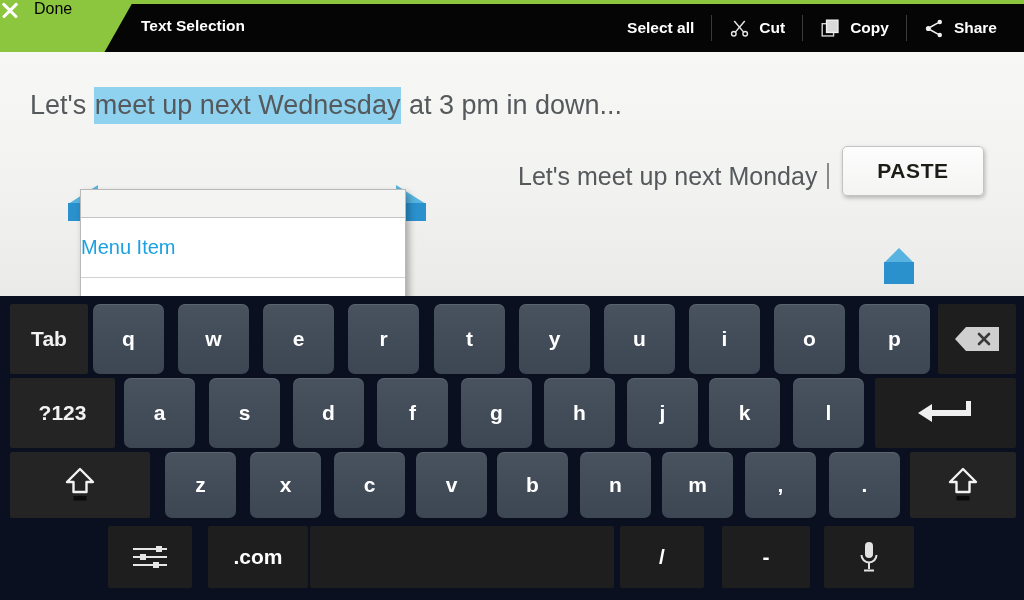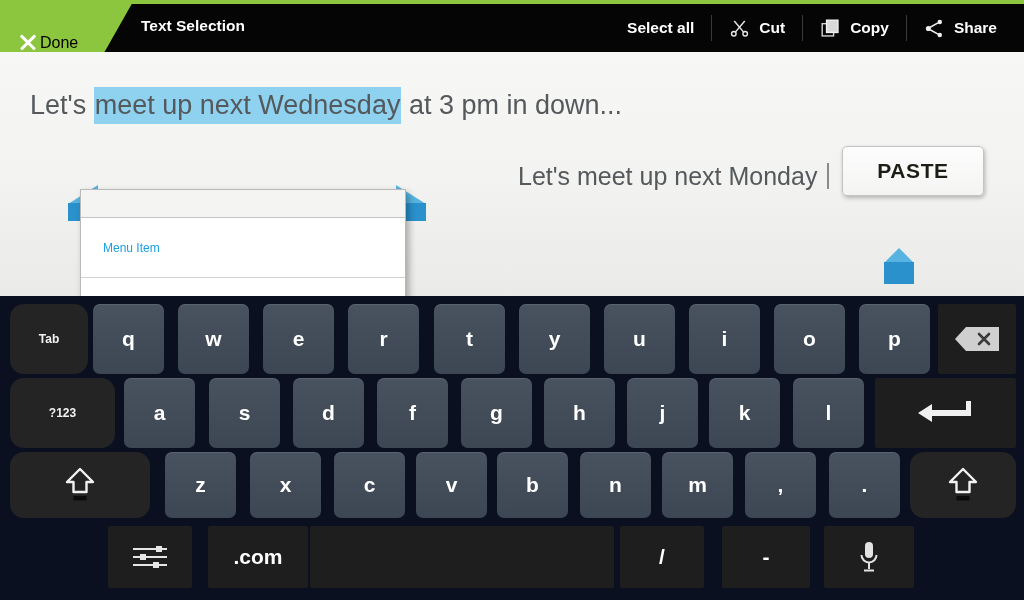--- a/index.html
+++ b/index.html
@@ -18,21 +18,21 @@
   }
   #topbar-greenline {
     position: absolute; left: 0; top: 0; width: 1024px; height: 4px;
     background: #8cc63e;
   }
   #done-btn {
     position: absolute; left: 0; top: 0; width: 134px; height: 52px;
     background: #8cc63e;
     -webkit-clip-path: polygon(0 0, 100% 0, 78% 100%, 0 100%);
     clip-path: polygon(0 0, 100% 0, 78% 100%, 0 100%);
-    display: flex; align-items: flex-end; padding-left: 18px; gap: 2px;
+    display: flex; align-items: flex-start; gap: 14px;
   }
   #done-x { width: 20px; height: 20px; position: relative; flex: none; }
   #done-x::before, #done-x::after {
     content: ""; position: absolute; left: 0; top: 9px;
     width: 20px; height: 2.6px; background: #fff; border-radius: 1px;
   }
   #done-x::before { transform: rotate(45deg); }
   #done-x::after  { transform: rotate(-45deg); }
   #sel-title {
     position: absolute; left: 141px; top: 0; height: 52px;
@@ -116,22 +116,22 @@
   #popup {
     position: absolute; left: 80px; top: 137px; width: 326px; height: 146px;
     background: #fff;
     border: 1px solid #b9b9b9;
     box-shadow: 3px 4px 7px rgba(0,0,0,.30);
   }
   #popup-head {
     height: 28px; background: #f4f4f3; border-bottom: 1px solid #c4c4c4;
   }
   .menu-item {
-    height: 59px; display: flex; align-items: center; padding-left: 22px;
-    color: #1ba1e2; font-size: 12px;
+    height: 59px; display: flex; align-items: center; 
+    color: #1ba1e2; font-size: 20px;
   }
   .menu-item + .menu-item { border-top: 1px solid #d2d2d2; }
 
   
   #paste-btn {
     position: absolute; left: 842px; top: 94px; width: 142px; height: 50px;
     background: linear-gradient(to bottom, #fdfdfd, #f4f4f3);
     border: 1px solid #c3c3c3; border-radius: 5px;
     box-shadow: 1px 2px 4px rgba(0,0,0,.26);
     display: flex; align-items: center; justify-content: center;
@@ -148,22 +148,22 @@
     position: absolute; display: flex; align-items: center; justify-content: center;
     color: #fff; font-size: 21px; font-weight: bold;
     user-select: none;
   }
   .key.letter {
     background: linear-gradient(to bottom, #49525f 0%, #434c59 45%, #3d4653 100%);
     border-radius: 7px;
     box-shadow: inset 0 1px 0 rgba(255,255,255,.10);
   }
   .key.mod {
-    background: #242424; border-radius: 14px;
-    font-size: 12px; color: #f2f2f2;
+    background: #242424; border-radius: 2px;
+    font-size: 21px; color: #f2f2f2;
   }
   .key.dark { background: #1e1e1e; border-radius: 2px; }
 
   
   .bs { width: 46px; height: 26px; display: block; }
   
   .ent { width: 60px; height: 26px; display: block; }
   
   .sh { width: 32px; height: 36px; display: block; }
   

